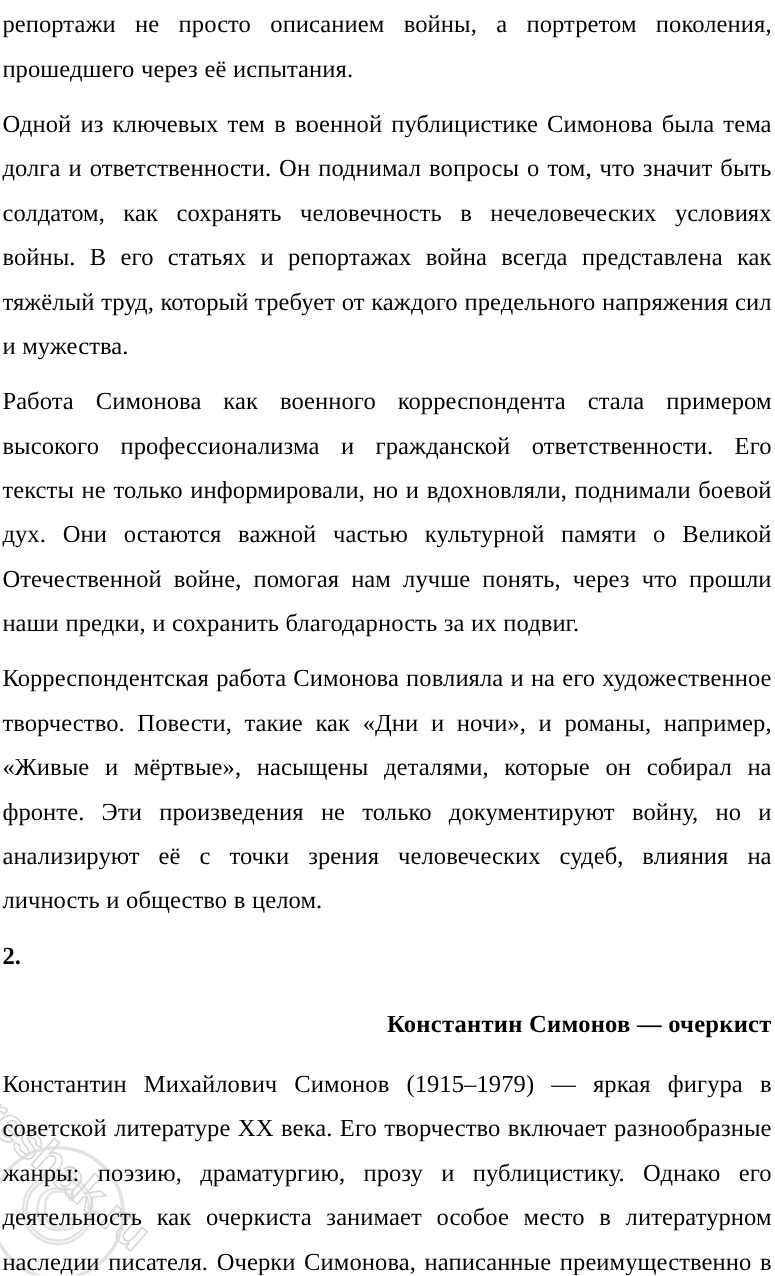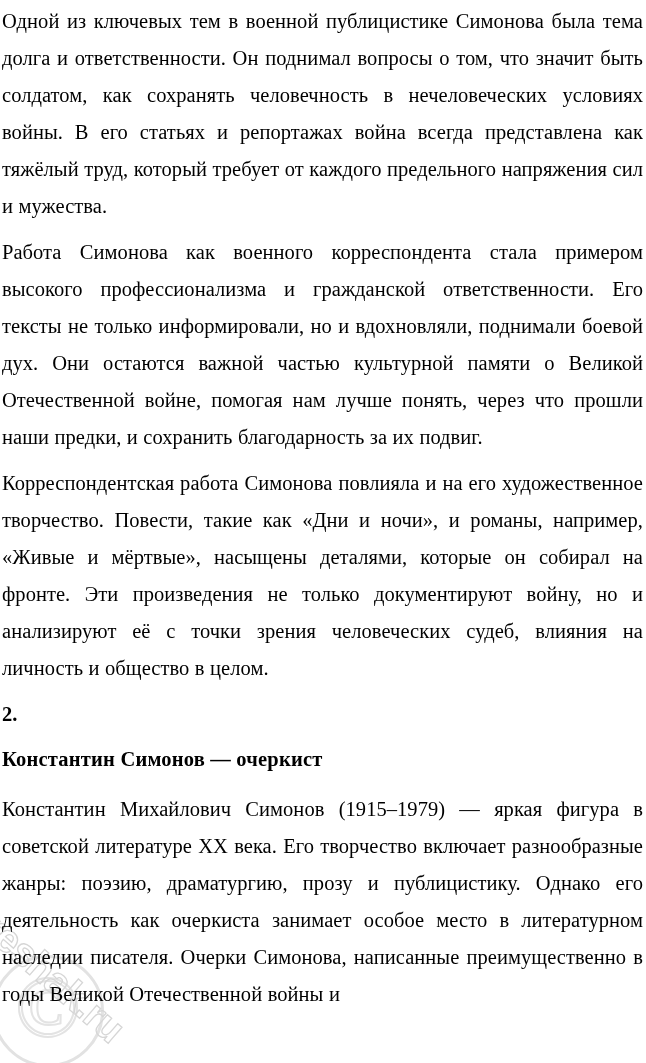--- a/index.html
+++ b/index.html
@@ -89,41 +89,42 @@
     hyphens: none;
   }
   .section-number {
     margin: 3px 0 0 0;
     font-size: 20.5px;
     line-height: 37px;
     font-weight: 700;
     text-align: left;
   }
   h2.section-heading {
-    margin: 8px 0 13px 0;
+    margin: 20px 0 13px 0;
     font-size: 20.5px;
     line-height: 37px;
     font-weight: 700;
-    text-align: left;
+    text-align: right;
     letter-spacing: 0.2px;
   }
 </style>
 </head>
 <body>
 
 <div id="page">
 
   <div id="watermark">
     <div class="wm-copy"></div>
     <div class="wm-copy-glyph">©</div>
     <div class="wm-text">reshak.ru</div>
   </div>
 
   <div id="content">
 
+    <p class="body-par">репортажи не просто описанием войны, а портретом поколения, прошедшего через её испытания.</p>
 
     <p class="body-par">Одной из ключевых тем в военной публицистике Симонова была тема долга и ответственности. Он поднимал вопросы о том, что значит быть солдатом, как сохранять человечность в нечеловеческих условиях войны. В его статьях и репортажах война всегда представлена как тяжёлый труд, который требует от каждого предельного напряжения сил и мужества.</p>
 
     <p class="body-par">Работа Симонова как военного корреспондента стала примером высокого профессионализма и гражданской ответственности. Его тексты не только информировали, но и вдохновляли, поднимали боевой дух. Они остаются важной частью культурной памяти о Великой Отечественной войне, помогая нам лучше понять, через что прошли наши предки, и сохранить благодарность за их подвиг.</p>
 
     <p class="body-par">Корреспондентская работа Симонова повлияла и на его художественное творчество. Повести, такие как «Дни и ночи», и романы, например, «Живые и мёртвые», насыщены деталями, которые он собирал на фронте. Эти произведения не только документируют войну, но и анализируют её с точки зрения человеческих судеб, влияния на личность и общество в целом.</p>
 
     <div class="section-number">2.</div>
 
     <h2 class="section-heading">Константин Симонов — очеркист</h2>

